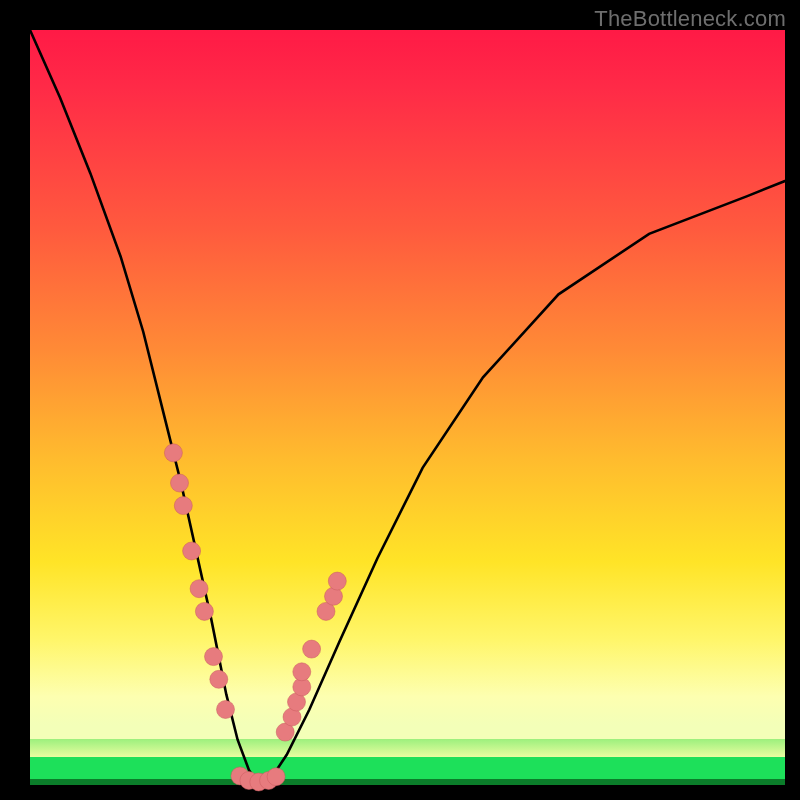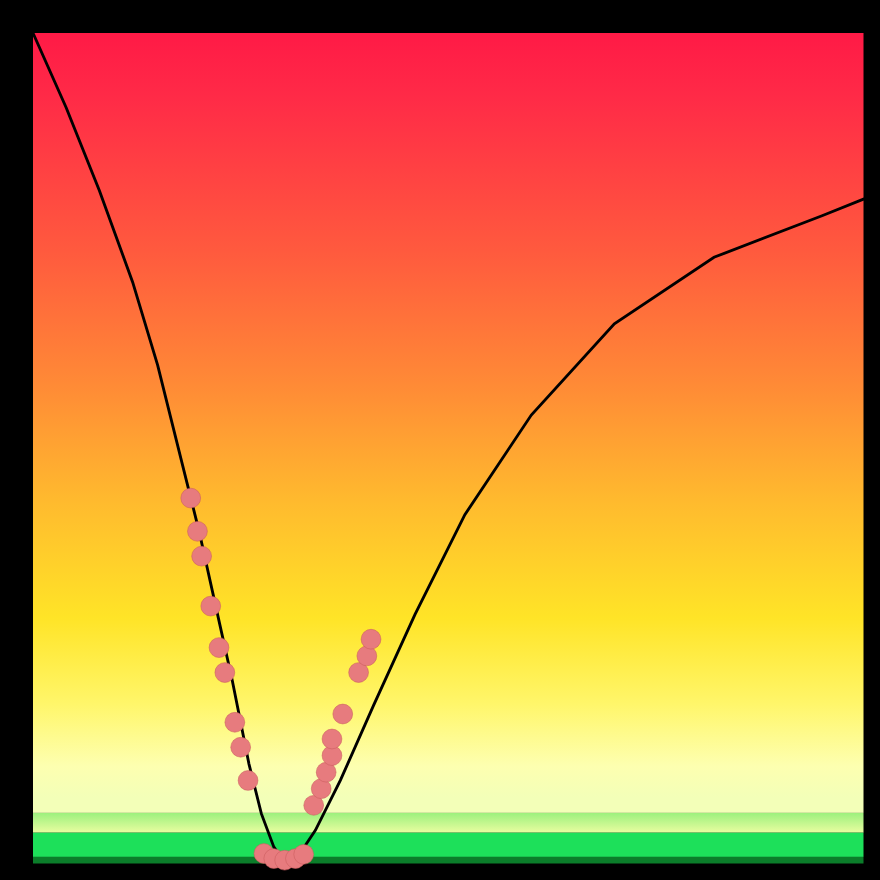--- a/index.html
+++ b/index.html
@@ -105,13 +105,14 @@
       </g>
     <g>
         <circle cx="209.9" cy="745.9" r="9" class="dot"></circle>
         <circle cx="218.9" cy="750.5" r="9" class="dot"></circle>
         <circle cx="228.8" cy="752.0" r="9" class="dot"></circle>
         <circle cx="238.6" cy="750.5" r="9" class="dot"></circle>
         <circle cx="246.1" cy="746.7" r="9" class="dot"></circle>
       </g>
   </svg>
 
+  <div class="watermark">TheBottleneck.com</div>
 </div>
 
 </body></html>

